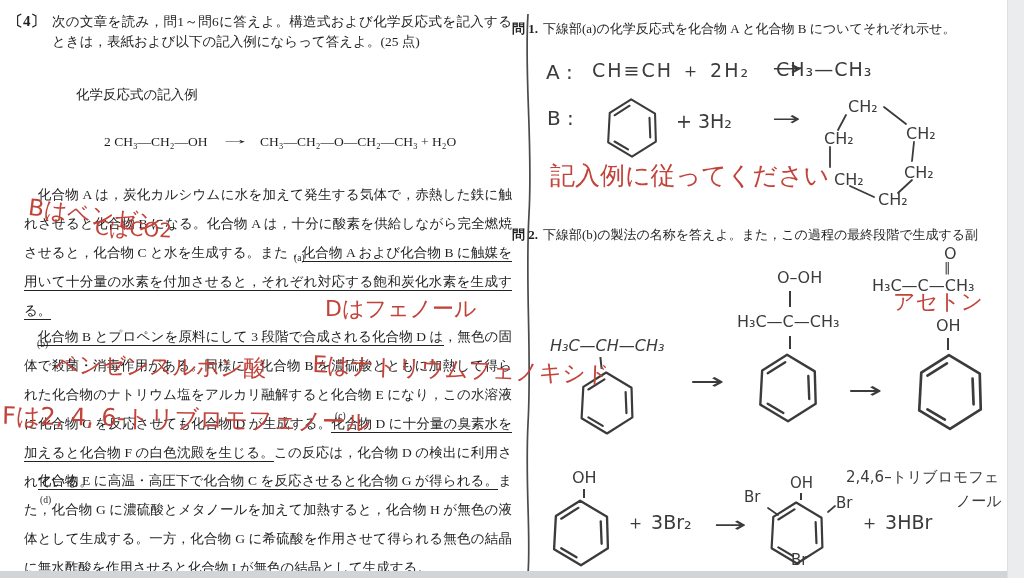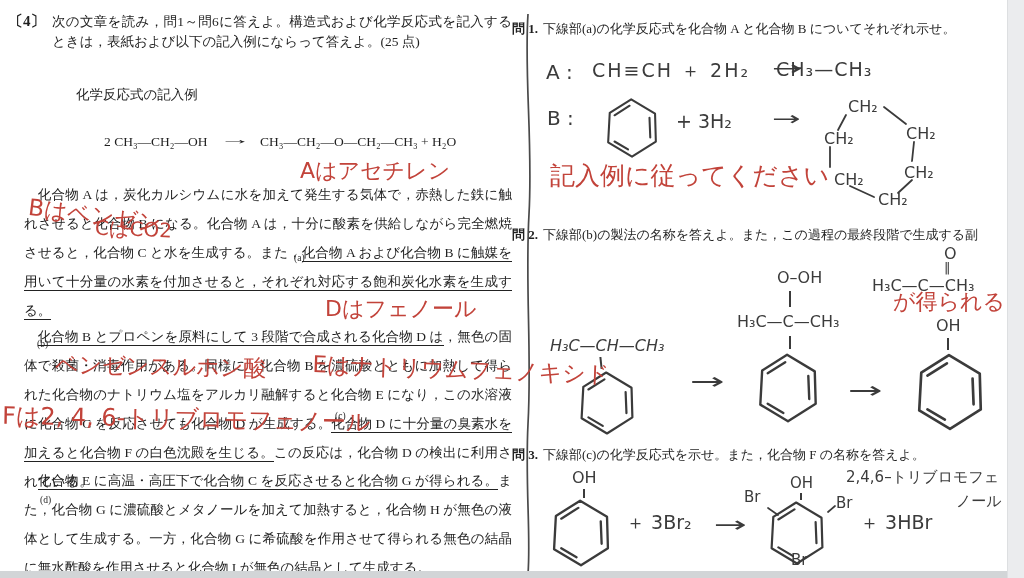--- a/index.html
+++ b/index.html
@@ -105,21 +105,20 @@
   <div class="abs hand" style="left:944px;top:260px;font-size:13px;">‖</div>
   <div class="abs hand nowrap" style="left:872px;top:276px;font-size:16px;">H₃C—C—CH₃</div>
 
   <div class="abs hand harrow" style="left:848px;top:377px;font-size:23px;">→</div>
   <div class="abs hand" style="left:936px;top:316px;font-size:16px;">OH</div>
   <div class="bond-v" style="left:947px;top:338px;height:12px;"></div>
   <svg class="ring" style="left:912px;top:352px;" width="76" height="80">
       <use href="#benz"></use>
     </svg>
 
-  <div class="abs print qhead" style="left:512px;top:446px;"><b>問 3.</b><span>下線部(c)の化学反応式を示せ。また，化合物 F の名称を答えよ。</span></div>
 
   <div class="abs hand" style="left:572px;top:468px;font-size:16px;">OH</div>
   <div class="bond-v" style="left:583px;top:489px;height:9px;"></div>
   <svg class="ring" style="left:548px;top:498px;" width="66" height="70">
       <use href="#benz"></use>
     </svg>
   <div class="abs hand nowrap" style="left:626px;top:510px;font-size:19px;">＋ 3Br₂</div>
   <div class="abs hand harrow" style="left:714px;top:512px;font-size:22px;">→</div>
 
   <svg class="abs" style="left:740px;top:468px;" width="120" height="110">
@@ -130,25 +129,24 @@
   <div class="abs hand" style="left:744px;top:488px;font-size:15px;">Br</div>
   <div class="abs hand" style="left:836px;top:494px;font-size:15px;">Br</div>
   <svg class="ring" style="left:766px;top:500px;" width="62" height="66">
       <use href="#benz"></use>
     </svg>
   <div class="abs hand" style="left:791px;top:551px;font-size:15px;">Br</div>
   <div class="abs hand nowrap" style="left:860px;top:510px;font-size:19px;">＋ 3HBr</div>
   <div class="abs hand nowrap" style="left:846px;top:468px;font-size:15px;">2,4,6–トリブロモフェ</div>
   <div class="abs hand nowrap" style="left:956px;top:492px;font-size:15px;">ノール</div>
 
-  <div class="abs red" style="left:300px;top:159px;font-size:22px;">Aはアセチレン</div>
   <div class="abs red" style="left:30px;top:195px;font-size:23px;transform:rotate(7deg);transform-origin:left top;">Bはベンゼン</div>
   <div class="abs red" style="left:95px;top:219px;font-size:20px;transform:rotate(2deg);">CはCO2</div>
   <div class="abs red" style="left:325px;top:297px;font-size:22px;">Dはフェノール</div>
   <div class="abs red" style="left:55px;top:354px;font-size:23px;transform:rotate(1deg);">ベンゼンスルホン酸</div>
   <div class="abs red" style="left:313px;top:352px;font-size:23px;transform:rotate(2deg);transform-origin:left top;z-index:3;">Eはナトリウムフェノキシド</div>
   <div class="abs red" style="left:2px;top:407px;font-size:24px;transform:rotate(1deg);">Fは2, 4, 6-トリブロモフェノール</div>
   <div class="abs red" style="left:550px;top:163px;font-size:25px;">記入例に従ってください</div>
-  <div class="abs red" style="left:893px;top:290px;font-size:22px;">が得られる</div>
+  <div class="abs red" style="left:893px;top:290px;font-size:22px;">アセトン</div>
 
   <div class="strip-bottom"></div>
   <div class="strip-right"></div>
 </div>
 
 </body></html>

